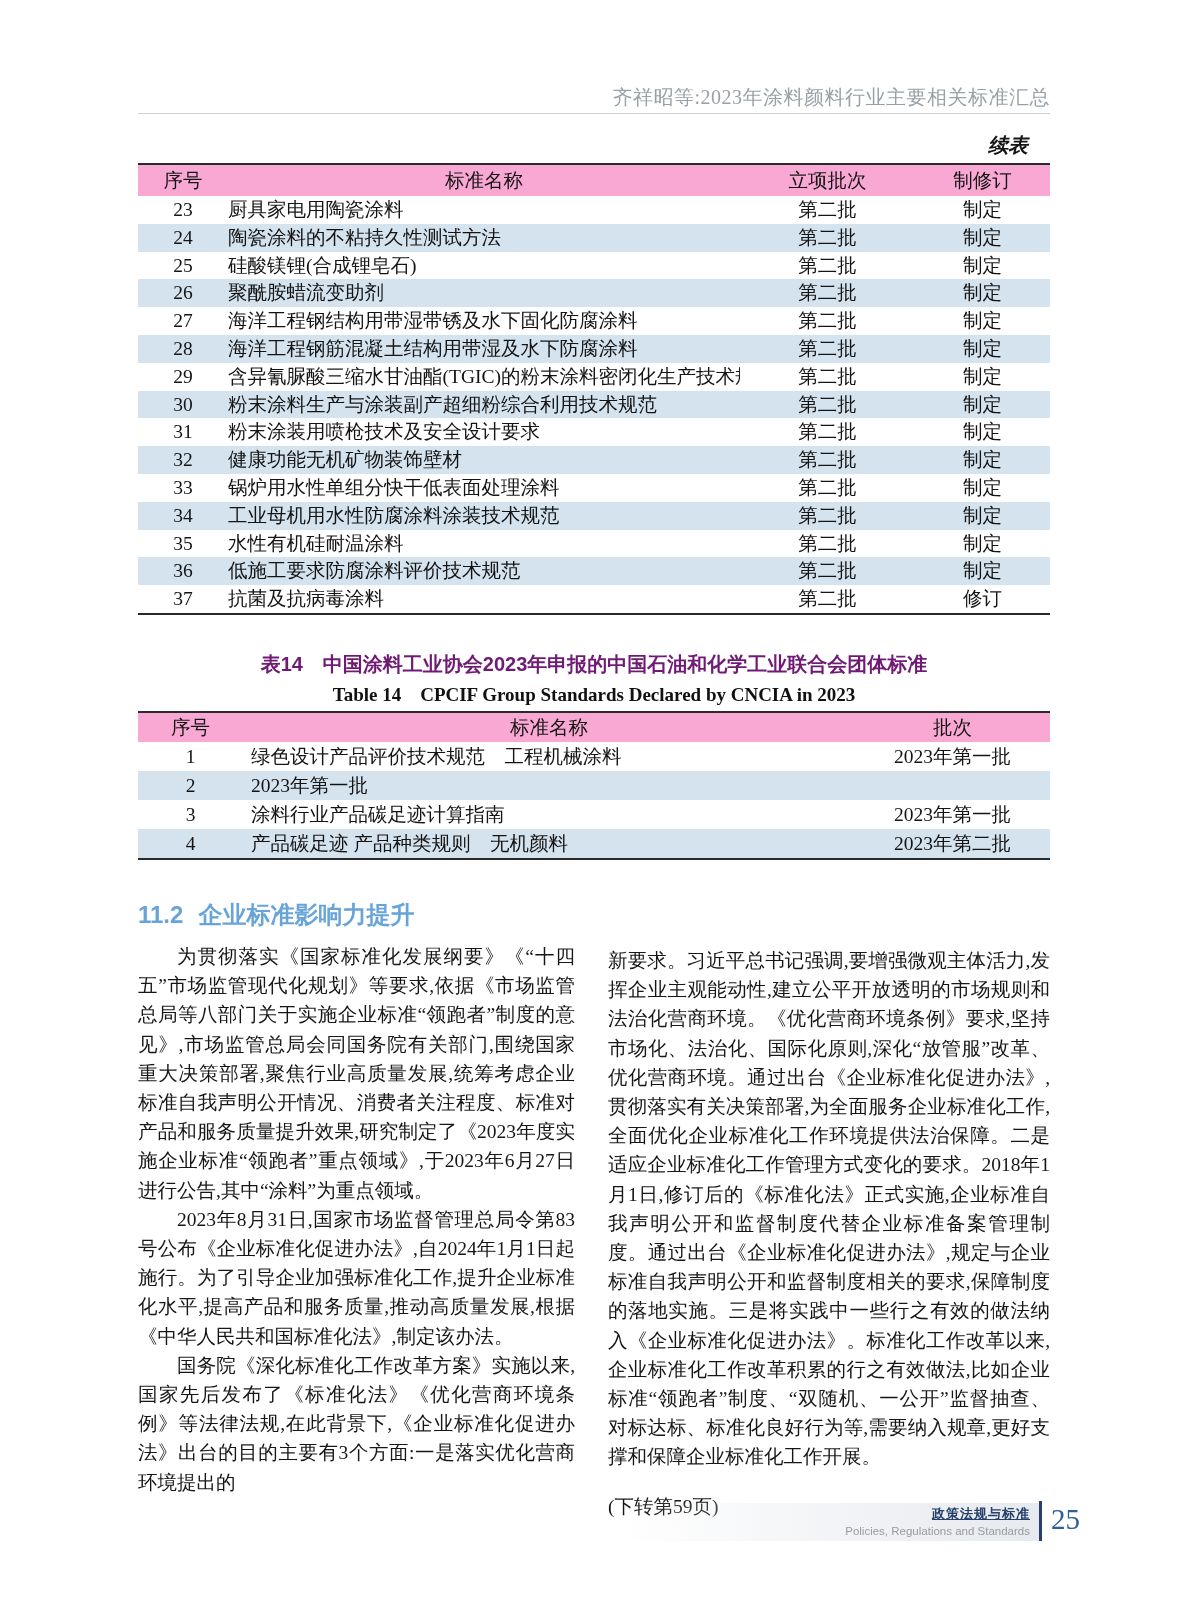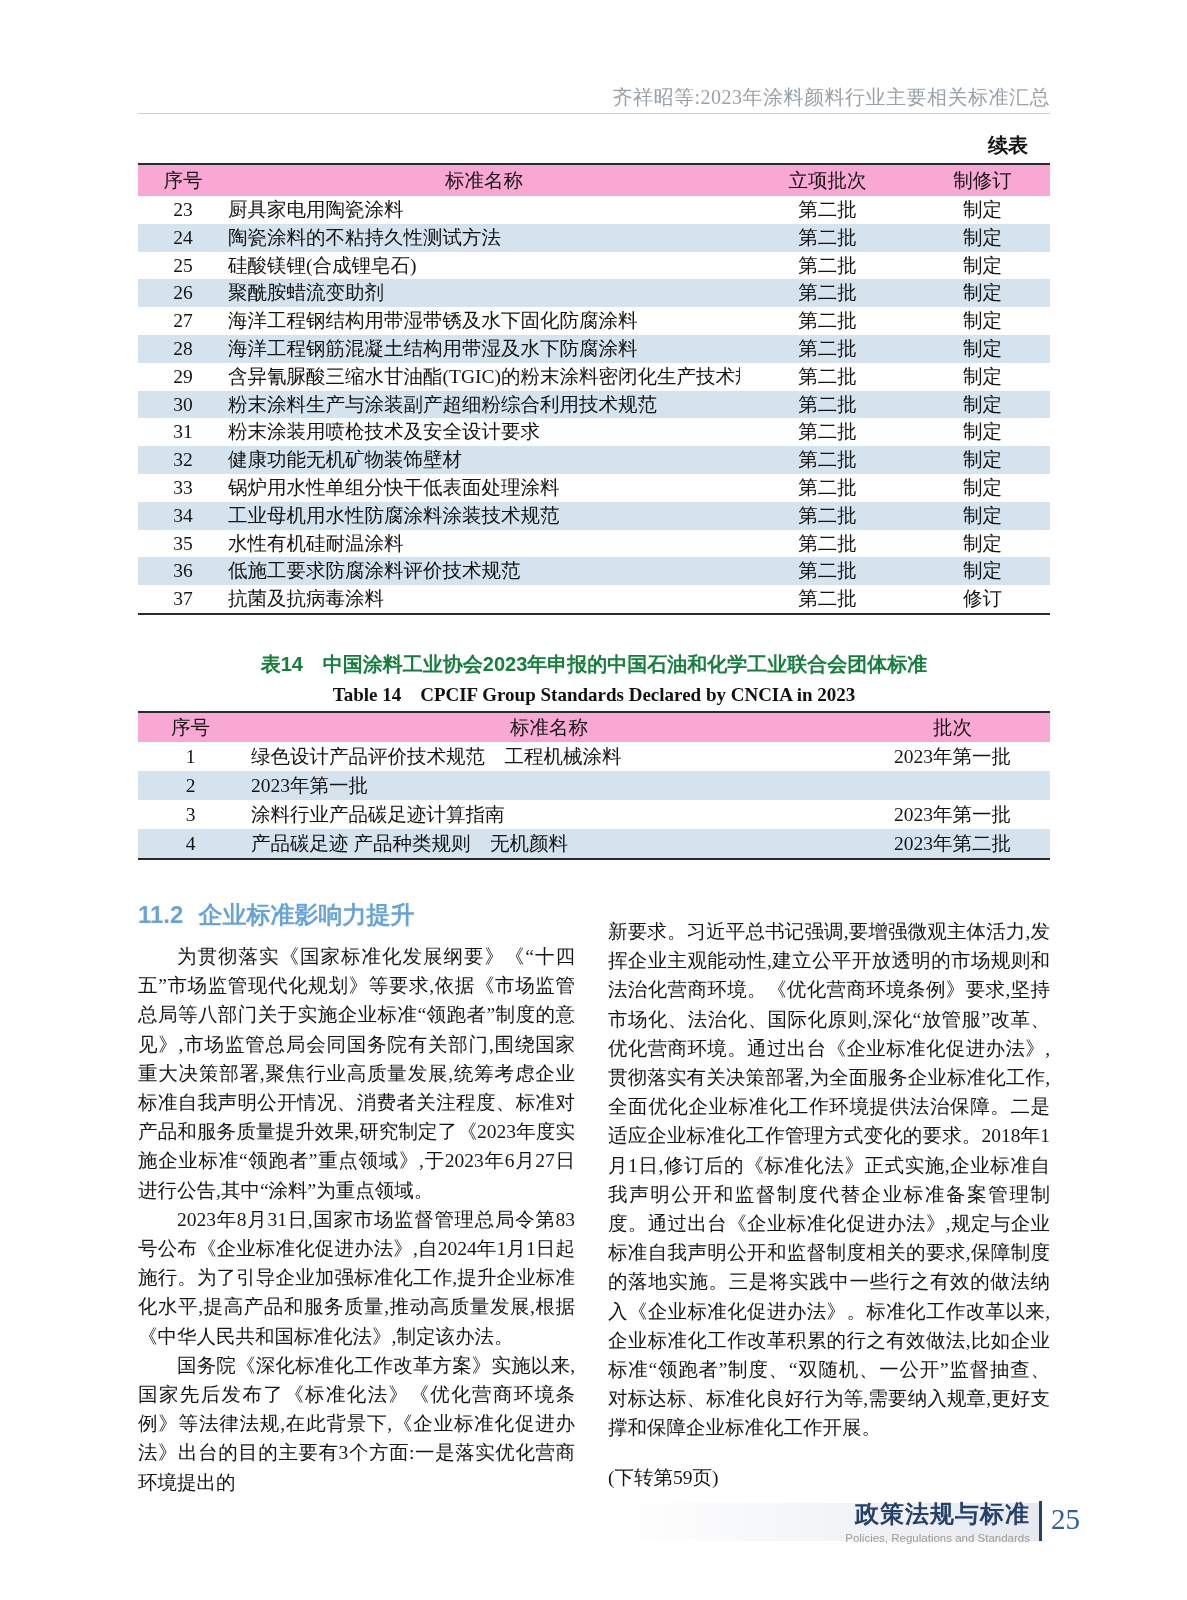--- a/index.html
+++ b/index.html
@@ -15,21 +15,21 @@
     position:absolute; top:84px; left:138px; width:912px;
     text-align:right; font-size:20px; color:#99a1a8; letter-spacing:.5px;
   }
   .head-rule {
     position:absolute; top:113px; left:138px; width:912px; height:1px;
     background:#ccd1d6;
   }
   
   .cont-label {
     position:absolute; top:132px; left:138px; width:912px;
-    text-align:right; padding-right:22px; font-weight:bold; font-size:20px;
+    text-align:right; padding-right:22px; font-weight:bold; font-size:20px;font-style:italic;
   }
   
   .dtable { position:absolute; left:138px; width:912px;
             border-top:2px solid #2a2a2a; border-bottom:2px solid #2a2a2a; }
   .t1 { top:163px; }
   .t14 { top:711px; }
   .grid1 { display:grid; grid-template-columns:90px auto 175px 135px; }
   .grid2 { display:grid; grid-template-columns:105px auto 195px; }
   .thead { background:#f9a8d4; }
   .t1 .thead .tcell { height:31px; line-height:31px; }
@@ -38,54 +38,54 @@
   .t1 .trow .tcell { height:27.8px; line-height:27.8px; }
   .t14 .trow .tcell { height:29px; line-height:29px; }
   .trow.alt { background:#d5e3ef; }
   .grid1 .tcell:nth-child(2) { text-align:left; }
   .grid2 .tcell:nth-child(2) { text-align:left; padding-left:8px; }
   .thead .tcell:nth-child(2) { text-align:center !important; padding-left:0 !important; }
   
   .t14-title-zh {
     position:absolute; top:651px; left:138px; width:912px; text-align:center;
     font-family:"Liberation Sans","DejaVu Sans",sans-serif;
-    font-weight:bold; font-size:20px; color:#15803d;
+    font-weight:bold; font-size:20px; color:#701a75;
   }
   .t14-title-en {
     position:absolute; top:682px; left:138px; width:912px; text-align:center;
     font-weight:bold; font-size:19px; color:#111;
   }
   
   .col-left  { position:absolute; top:899px; left:138px; width:437px; }
   .col-right { position:absolute; top:917px; left:608px; width:442px; }
   .section-heading {
     font-family:"Liberation Sans","DejaVu Sans",sans-serif;
     font-weight:bold; font-size:24px; color:#68a4d8; margin-bottom:11px;
     white-space:nowrap;
   }
   .section-heading .sec-no { margin-right:15px;margin-top:37px; }
   .body-p {
     font-size:19.5px; line-height:29.2px; text-align:justify;
     text-indent:2em; color:#161616;
   }
-  .body-p.no-indent { text-indent:0; }
+  .body-p.no-indent { text-indent:0;margin-top:29px; }
   .cont-note { font-size:19.5px; line-height:29.2px; text-align:left; margin-top:20px; }
   
   .footer-band {
     position:absolute; top:1503px; left:620px; width:422px; height:38px;
     background:linear-gradient(to right, rgba(233,236,240,0), #e6e9ee);
   }
   .footer {
     position:absolute; top:1498px; left:400px; width:680px; height:46px;
     display:flex; justify-content:flex-end; align-items:center; gap:9px;
   }
   .footer-titles { text-align:right; }
   .footer-zh {
     font-family:"Liberation Sans","DejaVu Sans",sans-serif;
-    font-weight:bold; font-size:24px; color:#24406b; letter-spacing:1px;
+    font-weight:bold; font-size:13px; color:#24406b; letter-spacing:1px;text-decoration:underline;
   }
   .footer-en {
     font-family:"Liberation Sans","DejaVu Sans",sans-serif;
     font-size:11.5px; color:#9b9b9b; margin-top:2px;
   }
   .footer-bar { width:3px; height:40px; background:#24406b; }
   .footer-page { font-size:29px; color:#2c5f9b; padding-bottom:4px; }
 </style>
 </head>
 <body>

